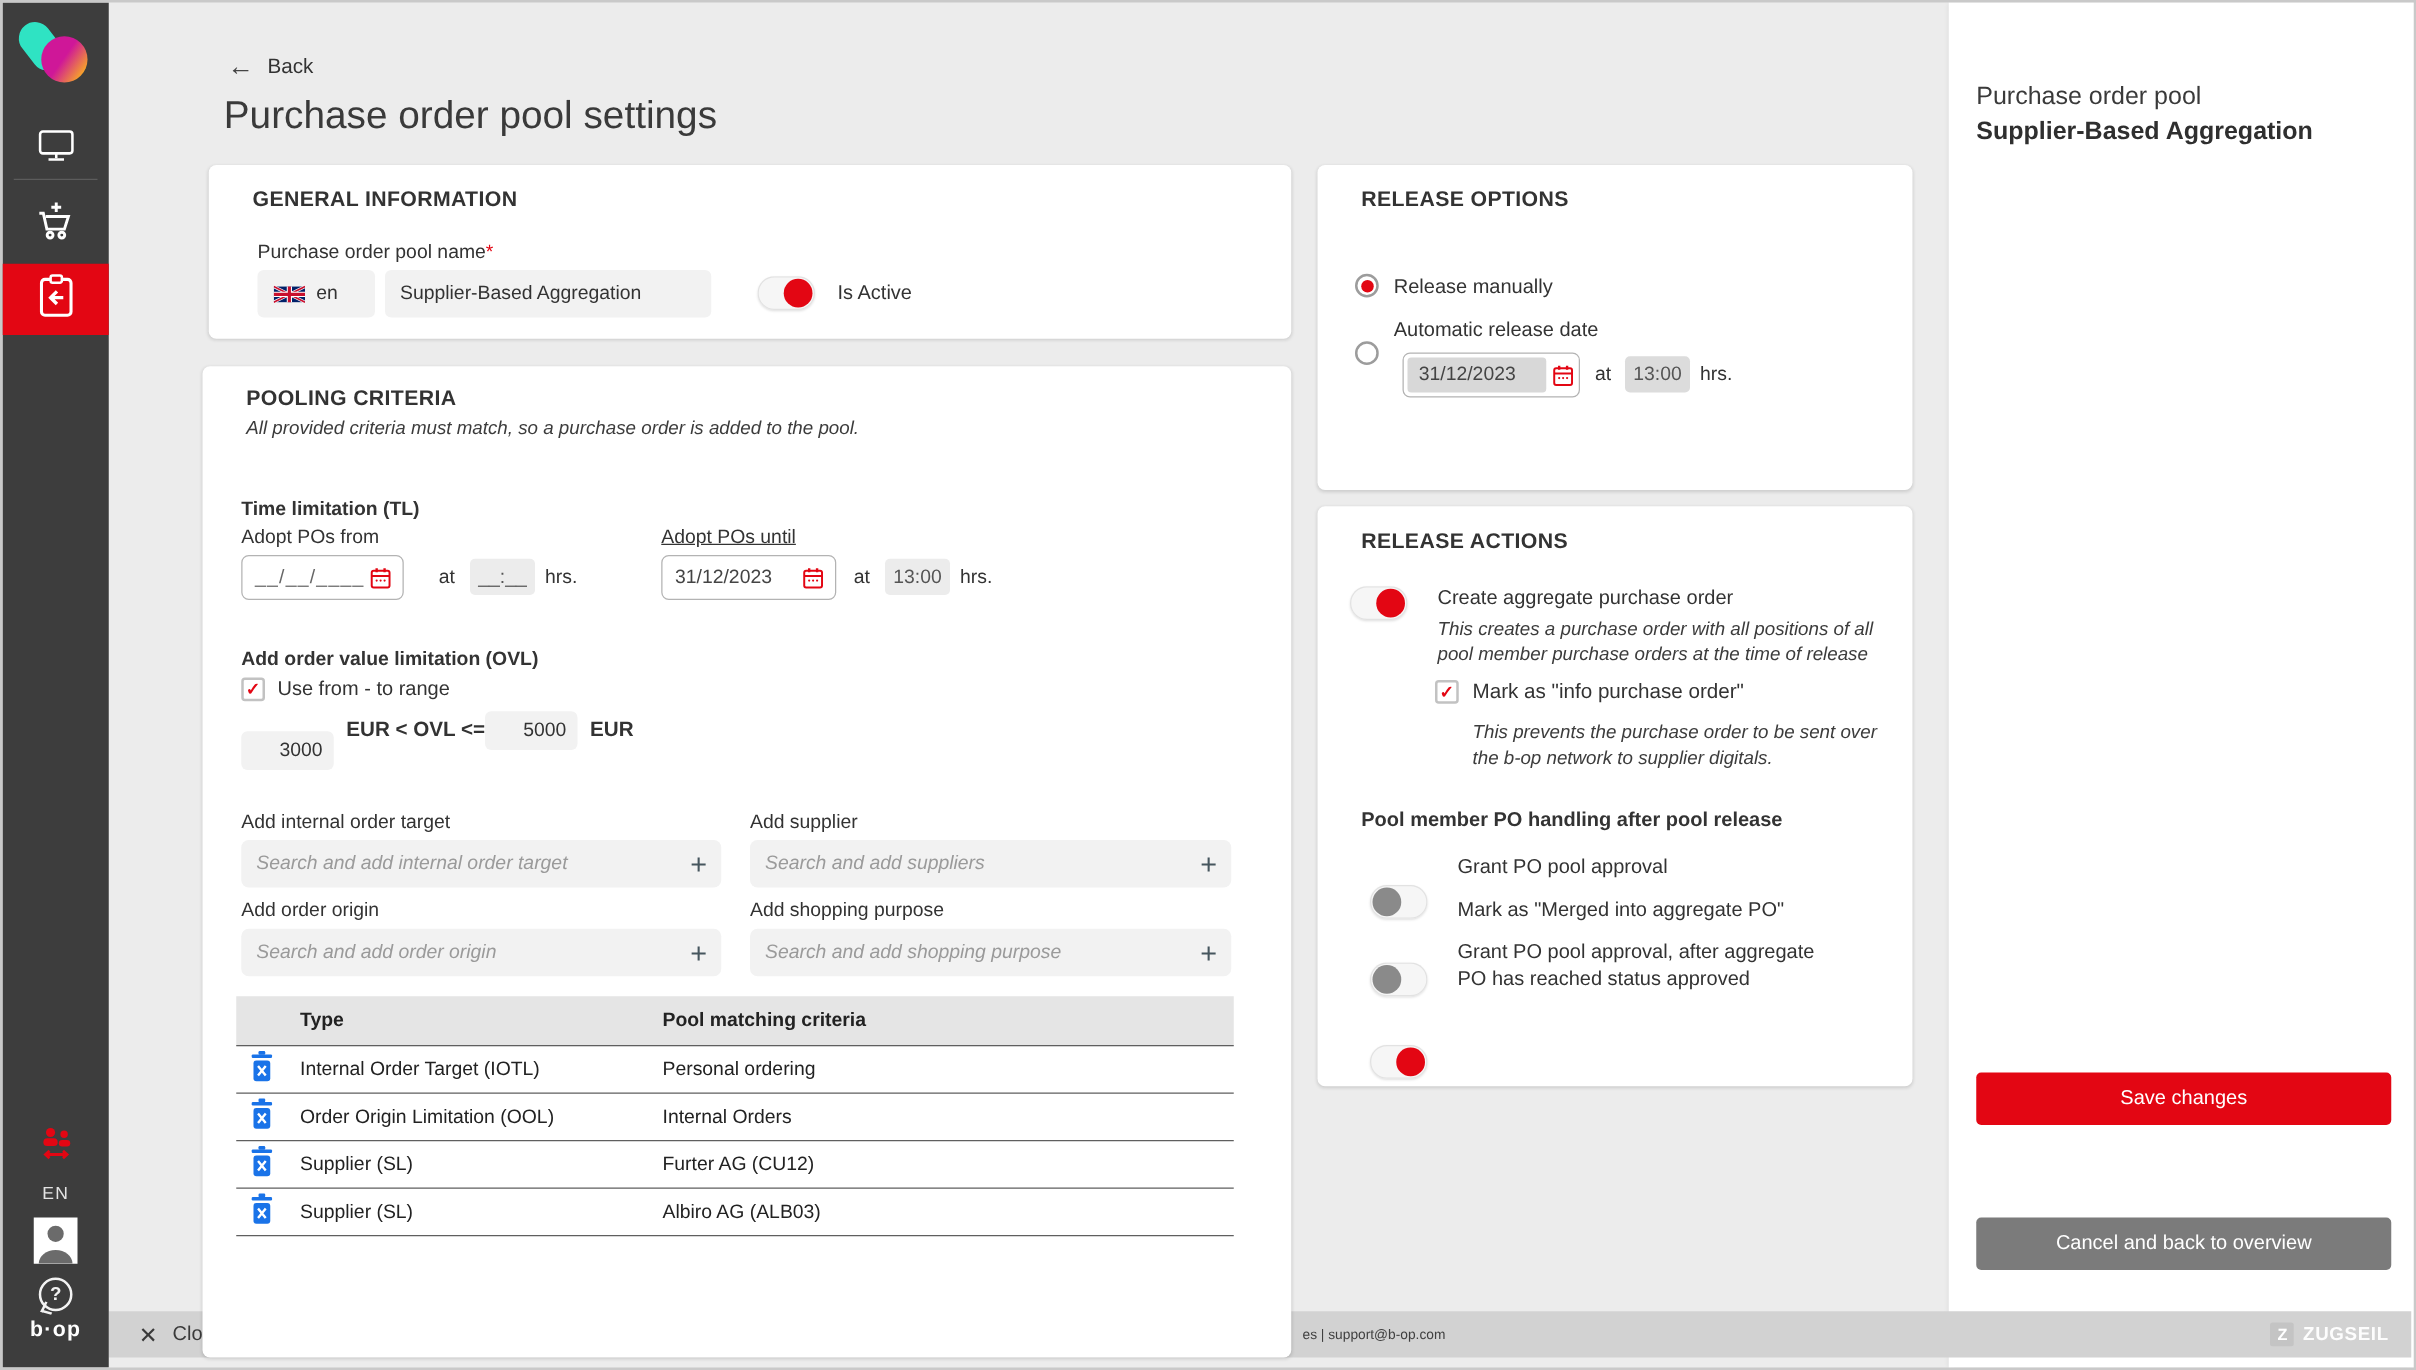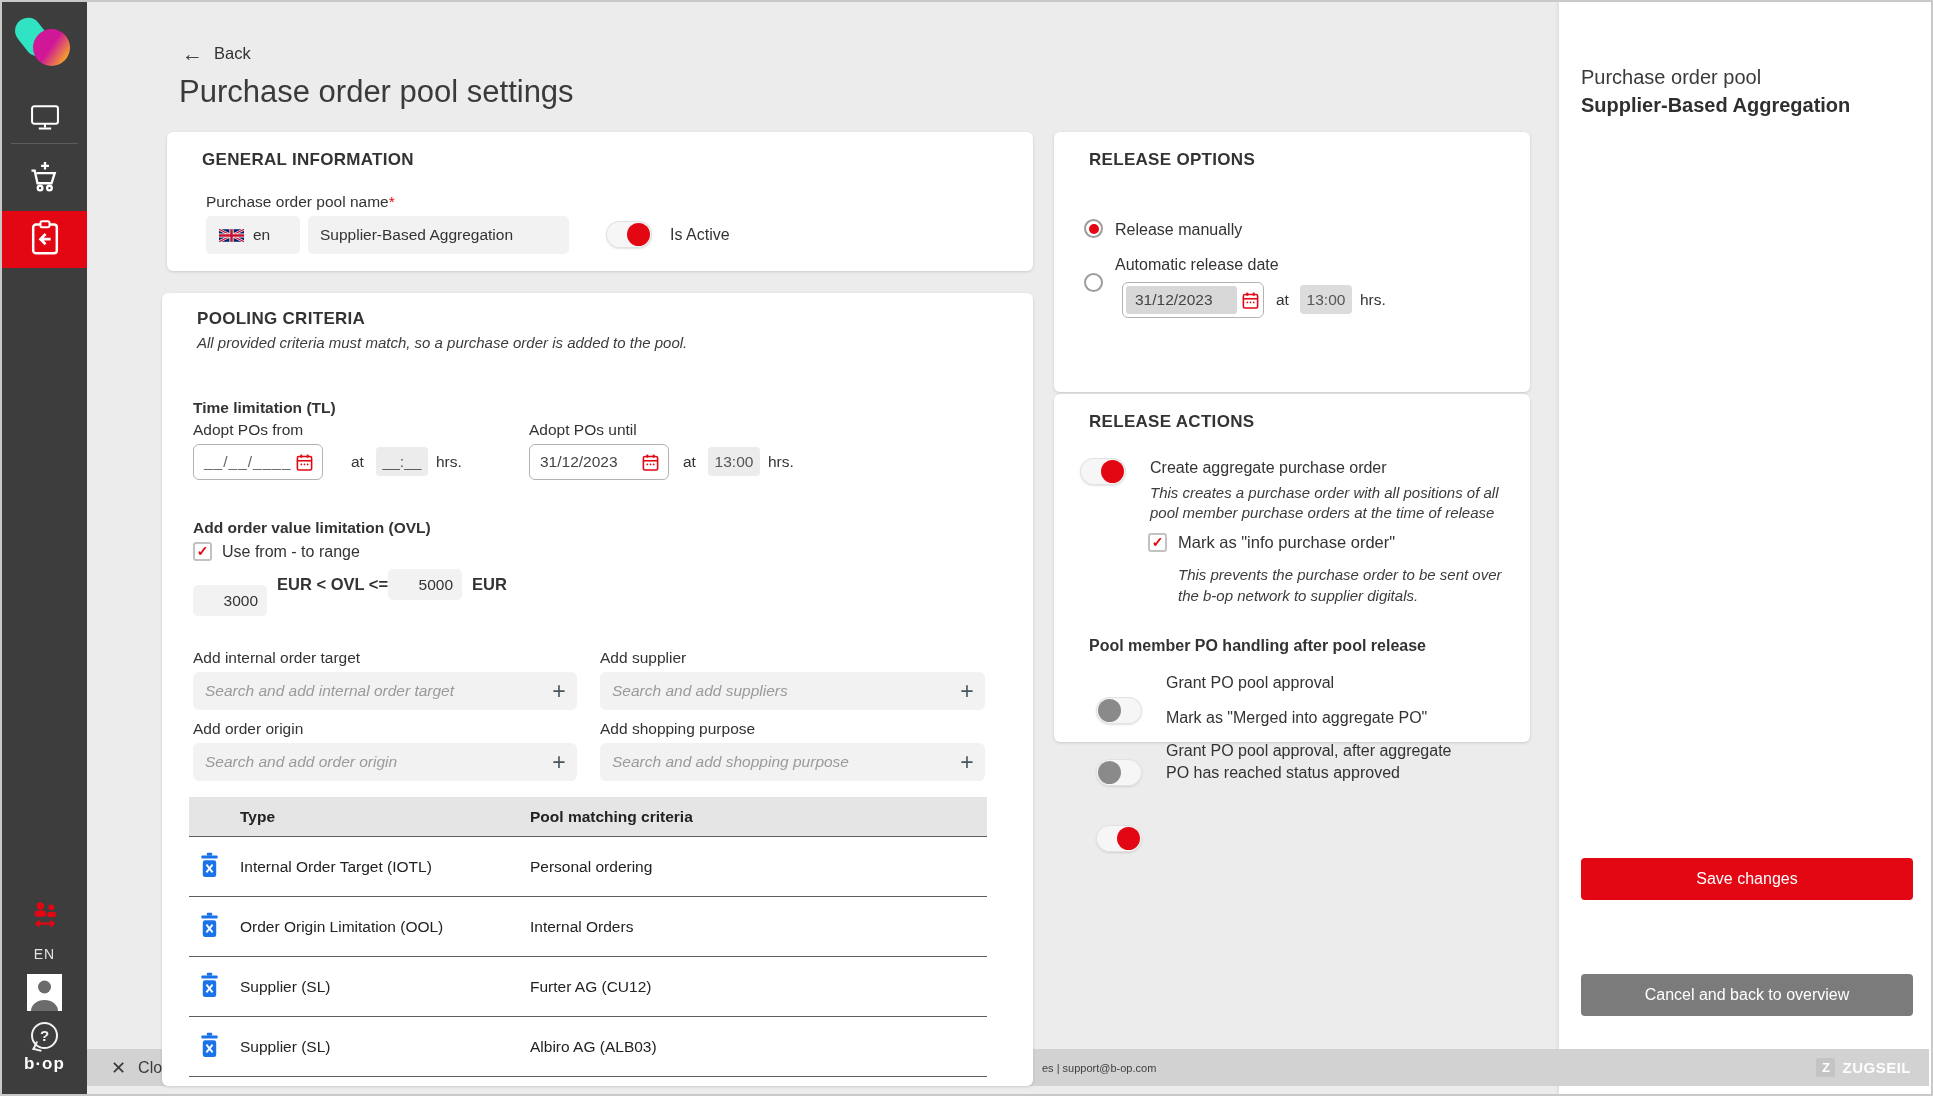--- a/index.html
+++ b/index.html
@@ -30,21 +30,21 @@
   
   .back-link{ position:absolute; left:180px; top:42px; display:flex; align-items:center; gap:11px; color:#333; font-size:16.5px; cursor:pointer; z-index:3;}
   .back-arrow{ font-size:21px; line-height:18px; color:#444; }
   .page-title{ position:absolute; left:177px; top:72px; font-size:31px; color:#3a3a3a; font-weight:400; z-index:3;}
 
   
   .card{ position:absolute; background:#fff; border-radius:6px; box-shadow:0 1px 3px rgba(0,0,0,.14); }
   #card-general{ left:165px; top:130px; width:866px; height:139px; }
   #card-pooling{ left:160px; top:291px; width:871px; height:793px; z-index:10; }
   #card-release-options{ left:1052px; top:130px; width:476px; height:260px; }
-  #card-release-actions{ left:1052px; top:392px; width:476px; height:348px; }
+  #card-release-actions{ left:1052px; top:403px; width:476px; height:464px; }
   .abs{ position:absolute; }
   .sec-title{ font-size:17px; font-weight:bold; color:#333; letter-spacing:.3px; }
   .lbl{ font-size:15.5px; color:#333; }
   .blbl{ font-size:15.5px; color:#333; font-weight:bold; }
   .italic-note{ font-style:italic; font-size:15px; color:#3c3c3c; }
   .req{ color:#e20613; }
 
   .gray-box{ background:#f2f2f2; border-radius:5px; border:none; }
   .flag-box{ display:flex; align-items:center; gap:9px; padding-left:13px; font-size:15.5px; color:#333; }
   input.txt{ font-size:15.5px; color:#333; padding:0 12px; outline:none; }
@@ -68,21 +68,21 @@
   .date-box.disabled .dtext{ background:#d8d8d8; height:100%; display:flex; align-items:center; padding-left:9px; border-radius:3px; margin-right:4px; }
   .chip{ background:#ececec; border-radius:4px; color:#555; text-align:center; font-size:15.5px; height:29px; line-height:29px; }
 
   .search-input{ height:38px; border-radius:6px; background:#f2f2f2; display:flex; align-items:center; }
   .search-input input{ flex:1; background:transparent; border:none; height:100%; }
   .plus-btn{ width:36px; text-align:center; font-size:23px; color:#46565e; font-weight:400; cursor:pointer; }
 
   
   .ptable{ position:absolute; left:27px; top:504px; width:798px; }
   .thead{ display:flex; height:40px; align-items:center; background:#e5e5e5; border-bottom:1px solid #5f5f5f; font-weight:bold; font-size:15.5px; color:#222; }
-  .trow{ display:flex; height:60px; align-items:center; border-bottom:1px solid #5f5f5f; font-size:15.5px; color:#222; }
+  .trow{ display:flex; height:38px; align-items:center; border-bottom:1px solid #5f5f5f; font-size:15.5px; color:#222; }
   .col-icon{ width:51px; padding-left:9px; }
   .col-type{ width:290px; }
   .col-crit{ flex:1; }
   .trash{ cursor:pointer; display:inline-flex; }
 
   
   .right-panel{ position:absolute; right:0; top:0; bottom:0; width:372px; background:#fff; box-shadow:-1px 0 4px rgba(0,0,0,.08); z-index:2; }
   .rp-sub{ position:absolute; left:22px; top:64px; font-size:20px; color:#3a3a3a; }
   .rp-name{ position:absolute; left:22px; top:92px; font-size:20px; color:#2f2f2f; font-weight:bold; }
   .rp-btn{ position:absolute; left:22px; width:332px; height:42px; border:none; border-radius:4px; color:#fff; font-size:16px; cursor:pointer; }
@@ -266,21 +266,21 @@
           <circle cx="8" cy="14.5" r="1.1" fill="#e30613" stroke="none"></circle>
             <circle cx="12" cy="14.5" r="1.1" fill="#e30613" stroke="none"></circle>
             <circle cx="16" cy="14.5" r="1.1" fill="#e30613" stroke="none"></circle>
         </svg>
       </span>
     </div>
     <div class="abs lbl" style="left:189px; top:160px;">at</div>
     <div class="abs chip" style="left:214px; top:154px; width:52px;">__:__</div>
     <div class="abs lbl" style="left:274px; top:160px;">hrs.</div>
 
-    <div class="abs lbl" style="left:367px; top:128px;">Adopt POs until</div>
+    <div class="abs lbl" style="left:367px; top:128px;text-decoration:underline;">Adopt POs until</div>
     <div class="abs date-box" style="left:367px; top:151px; width:140px;">
       <div class="dtext">31/12/2023</div>
       <span style="display:inline-flex;">
         <svg width="19" height="19" viewBox="0 0 24 24" fill="none" stroke="#e30613" stroke-width="2">
           <rect x="3" y="4.5" width="18" height="17" rx="2"></rect>
             <line x1="3" y1="9.8" x2="21" y2="9.8"></line>
           <line x1="8" y1="2" x2="8" y2="6" stroke-width="2.4"></line>
             <line x1="16" y1="2" x2="16" y2="6" stroke-width="2.4"></line>
           <circle cx="8" cy="14.5" r="1.1" fill="#e30613" stroke="none"></circle>
             <circle cx="12" cy="14.5" r="1.1" fill="#e30613" stroke="none"></circle>

